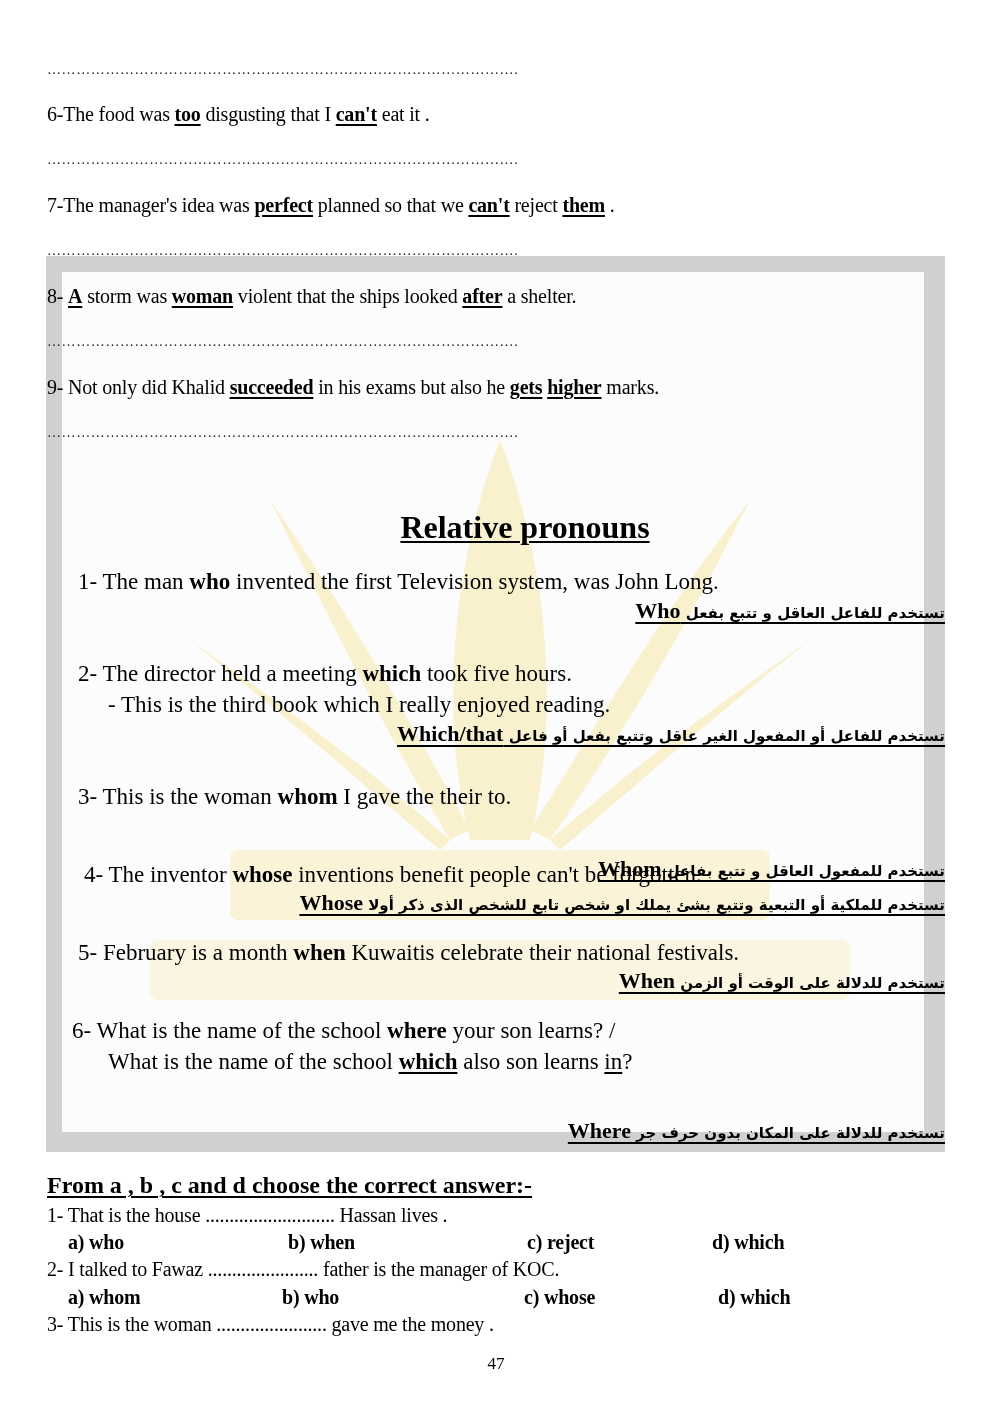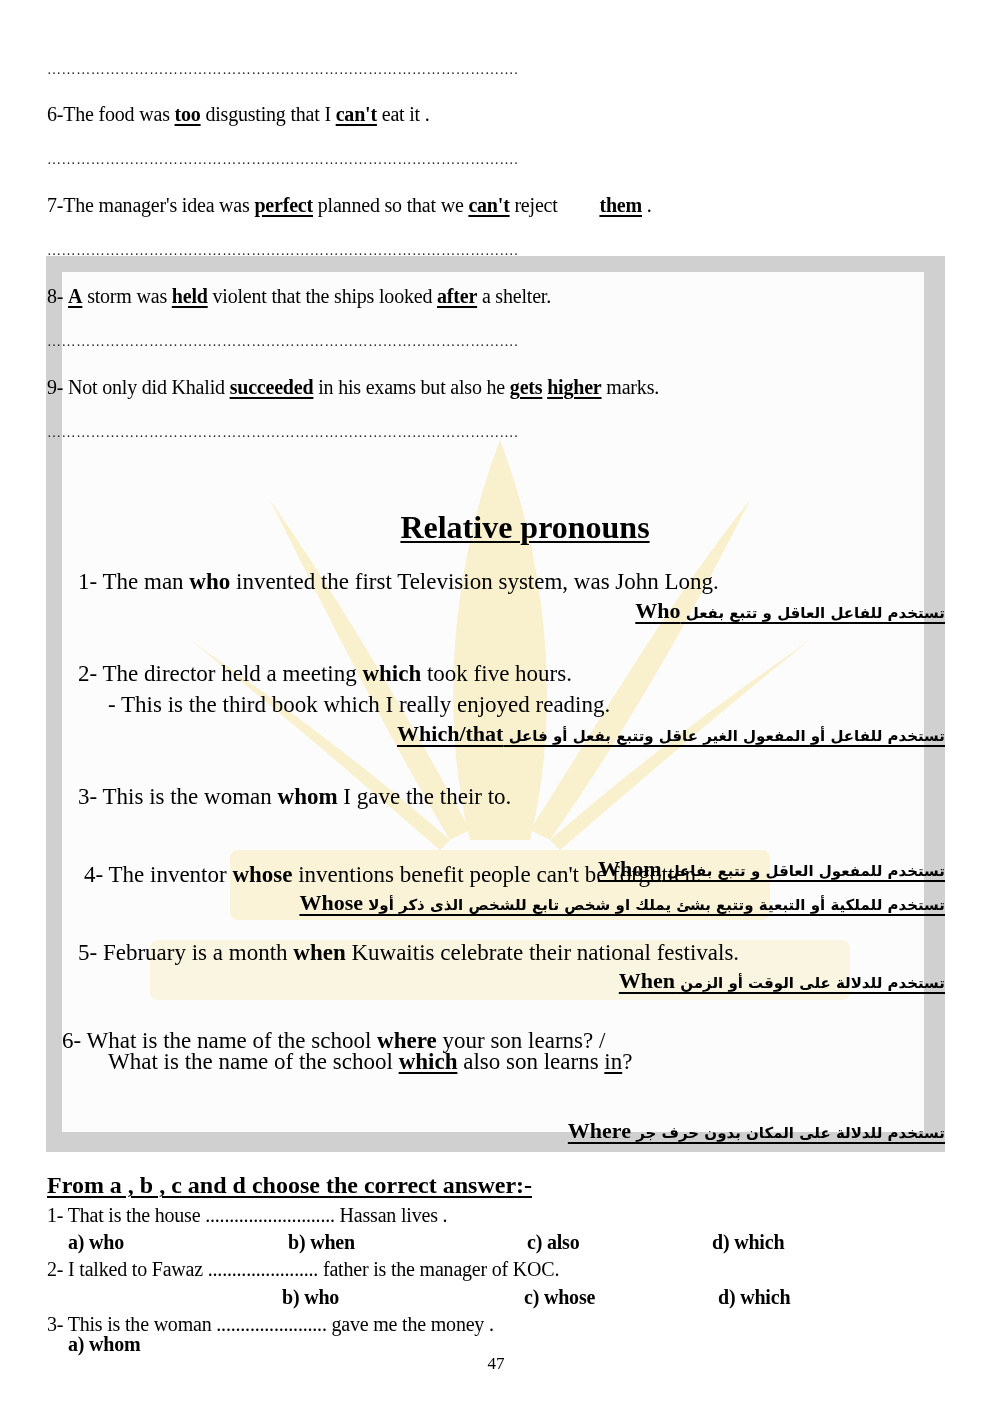--- a/index.html
+++ b/index.html
@@ -40,24 +40,24 @@
     <rect x="80" y="430" width="540" height="70" rx="8" opacity="0.8"></rect>
     <rect x="0" y="520" width="700" height="60" rx="8" opacity="0.6"></rect>
   </g>
 </svg>
 
 <div class="abs dots" style="left:47px; top:62px;">…………………………………………………………………………………….</div>
 
 <div class="abs cal" style="left:47px; top:103px;" id="ci-0"><span>6-</span><span>The food was </span><span class="ul" style="font-weight: bold;">too</span><span> disgusting that I </span><span class="ul" style="font-weight: bold;">can't</span><span> eat it .</span></div>
 <div class="abs dots" style="left:47px; top:152px;">…………………………………………………………………………………….</div>
 
-<div class="abs cal" style="left:47px; top:194px;" id="ci-1"><span>7-</span><span>The manager's idea was </span><span class="ul" style="font-weight: bold;">perfect</span><span> planned so that we </span><span class="ul" style="font-weight: bold;">can't</span><span> reject </span><span class="ul" style="font-weight: bold; margin-left: 37px;">them</span><span> .</span></div>
+<div class="abs cal" style="left:47px; top:194px;" id="ci-1"><span>7-</span><span>The manager's idea was </span><span class="ul" style="font-weight: bold;">perfect</span><span> planned so that we </span><span class="ul" style="font-weight: bold;">can't</span><span> reject </span><span class="ul" style="font-weight: bold;">them</span><span> .</span></div>
 <div class="abs dots" style="left:47px; top:243px;">…………………………………………………………………………………….</div>
 
-<div class="abs cal" style="left:47px; top:285px;" id="ci-2"><span>8-</span><span> </span><span class="ul" style="font-weight: bold;">A</span><span> storm was </span><span class="ul" style="font-weight: bold;">held</span><span> violent that the ships looked </span><span class="ul" style="font-weight: bold;">after</span><span> a shelter.</span></div>
+<div class="abs cal" style="left:47px; top:285px;" id="ci-2"><span>8-</span><span> </span><span class="ul" style="font-weight: bold;">A</span><span> storm was </span><span class="ul" style="font-weight: bold;">woman</span><span> violent that the ships looked </span><span class="ul" style="font-weight: bold;">after</span><span> a shelter.</span></div>
 <div class="abs dots" style="left:47px; top:334px;">…………………………………………………………………………………….</div>
 
 <div class="abs cal" style="left:47px; top:376px;" id="ci-3"><span>9-</span><span> Not only did Khalid </span><span class="ul" style="font-weight: bold;">succeeded</span><span> in his exams but also he </span><span class="ul" style="font-weight: bold;">gets</span><span> </span><span class="ul" style="font-weight: bold;">higher</span><span> marks.</span></div>
 <div class="abs dots" style="left:47px; top:425px;">…………………………………………………………………………………….</div>
 
 <div class="abs" style="left:0; width:1050px; top:509px; text-align:center;">
   <span class="ul" style="font-family:'Liberation Serif',serif; font-weight:bold; font-size:32px;">Relative pronouns</span>
 </div>
 
 <div class="abs tnr" style="left:78px; top:569px;" id="ex-0-0"><span>1- The man </span><span style="font-weight: bold;">who</span><span> invented the first Television system, was John Long.</span></div>
@@ -69,35 +69,35 @@
 
 <div class="abs tnr" style="left:78px; top:784px;" id="ex-2-0"><span>3- This is the woman </span><span style="font-weight: bold;">whom</span><span> I gave the their to.</span></div>
 <div class="arline" style="top:856px;" id="rule-2"><span class="ar">تستخدم للمفعول العاقل و تتبع بفاعل  </span><span class="ar" style="font-family: &quot;Liberation Serif&quot;, serif; font-size: 22px;"> Whom</span></div>
 
 <div class="abs tnr" style="left:84px; top:862px;" id="ex-3-0"><span>4- The inventor </span><span style="font-weight: bold;">whose</span><span> inventions benefit people can't be forgotten.</span></div>
 <div class="arline" style="top:890px;" id="rule-3"><span class="ar">تستخدم للملكية أو التبعية وتتبع بشئ يملك او شخص تابع للشخص الذى ذكر أولا  </span><span class="ar" style="font-family: &quot;Liberation Serif&quot;, serif; font-size: 22px;"> Whose</span></div>
 
 <div class="abs tnr" style="left:78px; top:940px;" id="ex-4-0"><span>5- February is a month </span><span style="font-weight: bold;">when</span><span> Kuwaitis celebrate their national festivals.</span></div>
 <div class="arline" style="top:968px;" id="rule-4"><span class="ar">تستخدم للدلالة على الوقت أو الزمن  </span><span class="ar" style="font-family: &quot;Liberation Serif&quot;, serif; font-size: 22px;"> When</span></div>
 
-<div class="abs tnr" style="left:62px; top:1018px;margin-top:10px;" id="ex-5-0"><span>6- What is the name of the school </span><span style="font-weight: bold;">where</span><span> your son learns?  /</span></div>
+<div class="abs tnr" style="left:72px; top:1018px;" id="ex-5-0"><span>6- What is the name of the school </span><span style="font-weight: bold;">where</span><span> your son learns?  /</span></div>
 <div class="abs tnr" style="left:108px; top:1049px;" id="ex-5-1"><span>What is the name of the school </span><span class="ul" style="font-weight: bold;">which</span><span> also son learns </span><span class="ul" style="font-weight: normal;">in</span><span>?</span></div>
 <div class="arline" style="top:1118px;margin-left:44px;" id="rule-5"><span class="ar">تستخدم للدلالة على المكان بدون حرف جر  </span><span class="ar" style="font-family: &quot;Liberation Serif&quot;, serif; font-size: 22px;"> Where</span></div>
 
 <div class="abs" style="left:47px; top:1172px; font-family:'Liberation Serif',serif; font-weight:bold; font-size:24px;">
   <span class="ul">From a , b , c and d choose the correct answer:-</span>
 </div>
 
 <div class="abs cal" style="left:47px; top:1204px;">1- That is the house ........................... Hassan lives .</div>
 <div class="abs cal" style="left:68px; top:1231px; font-weight:bold;">a) who</div>
 <div class="abs cal" style="left:288px; top:1231px; font-weight:bold;">b) when</div>
-<div class="abs cal" style="left:527px; top:1231px; font-weight:bold;">c) also</div>
+<div class="abs cal" style="left:527px; top:1231px; font-weight:bold;">c) reject</div>
 <div class="abs cal" style="left:712px; top:1231px; font-weight:bold;">d) which</div>
 
 <div class="abs cal" style="left:47px; top:1258px;">2- I talked to Fawaz ....................... father is the manager of KOC.</div>
-<div class="abs cal" style="left:68px; top:1286px; font-weight:bold;margin-top:47px;">a) whom</div>
+<div class="abs cal" style="left:68px; top:1286px; font-weight:bold;">a) whom</div>
 <div class="abs cal" style="left:282px; top:1286px; font-weight:bold;">b) who</div>
 <div class="abs cal" style="left:524px; top:1286px; font-weight:bold;">c) whose</div>
 <div class="abs cal" style="left:718px; top:1286px; font-weight:bold;">d) which</div>
 
 <div class="abs cal" style="left:47px; top:1313px;">3- This is the woman ....................... gave me the money .</div>
 
 <div class="abs" style="left:0; width:992px; top:1354px; text-align:center; font-family:'Liberation Serif',serif; font-size:17px;">47</div>
 
 </body></html>

